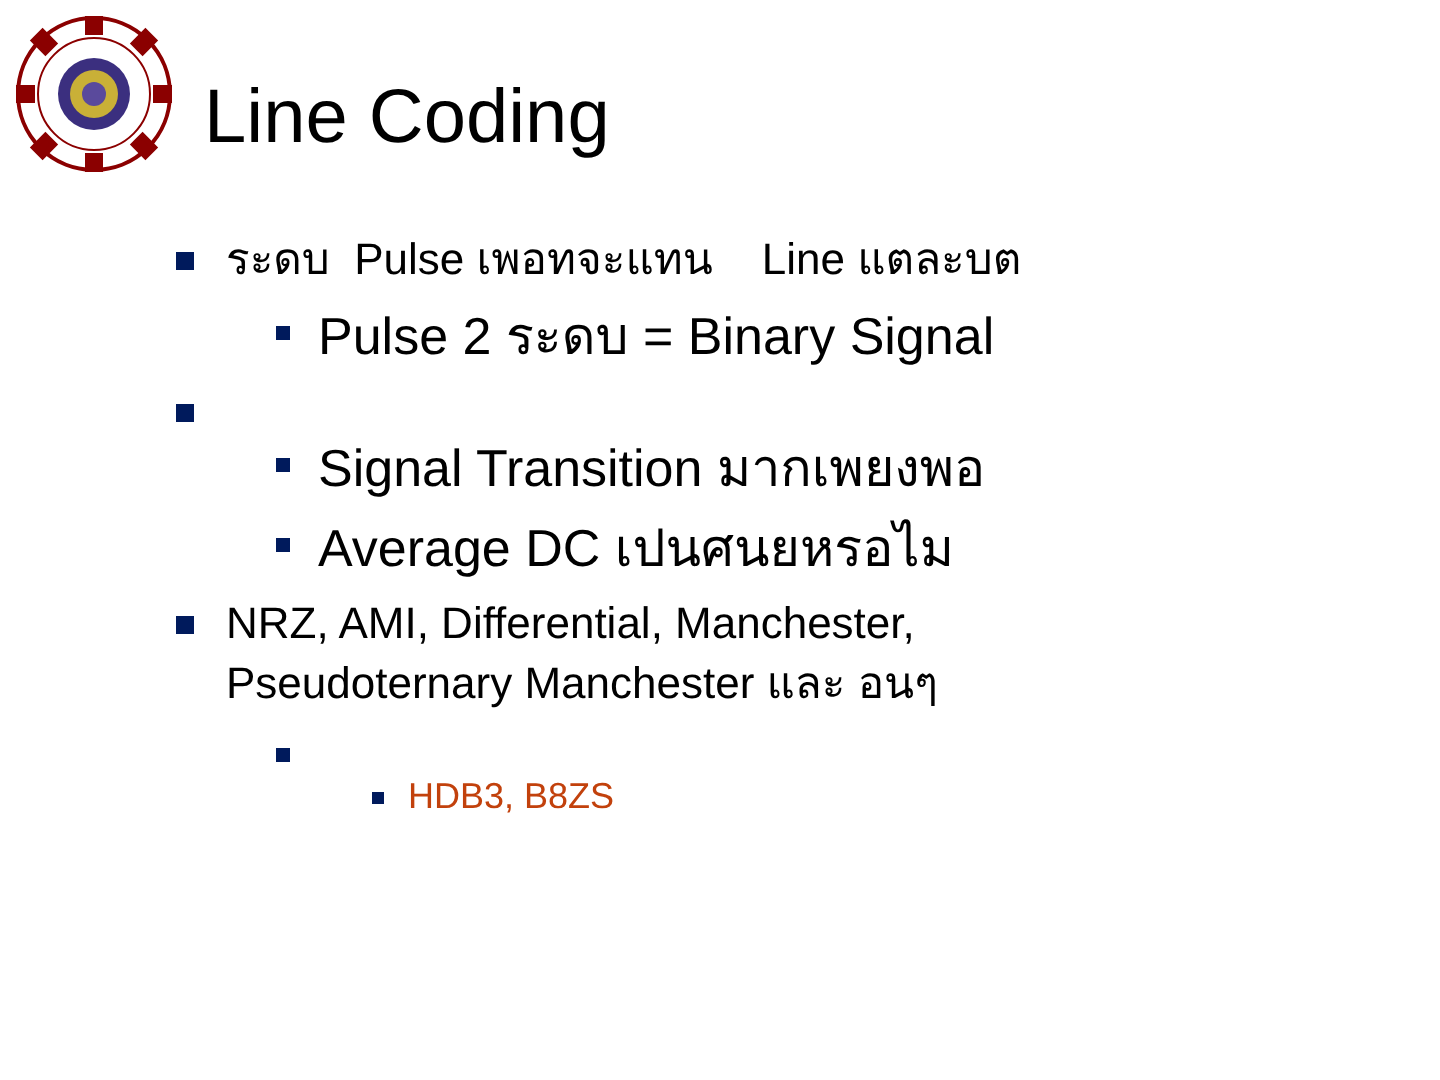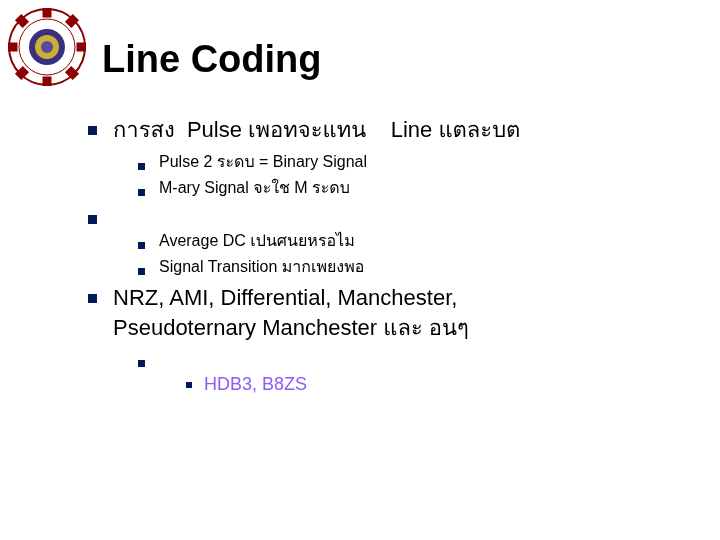--- a/index.html
+++ b/index.html
@@ -16,21 +16,21 @@
     top: 8px;
     left: 8px;
     width: 78px;
     height: 78px;
   }
   .title {
     position: absolute;
     top: 38px;
     left: 102px;
     font-size: 38px;
-    font-weight: bold;
+    font-weight: normal;
     color: #000;
     font-family: "Verdana", sans-serif;
   }
   .content {
     position: absolute;
     top: 115px;
     left: 88px;
     right: 30px;
   }
   .bullet-lvl1 {
@@ -47,39 +47,39 @@
     background: #001a5c;
     margin-top: 11px;
     margin-right: 16px;
     flex-shrink: 0;
   }
   .bullet-lvl2 {
     display: flex;
     align-items: flex-start;
     margin-left: 50px;
     margin-bottom: 5px;
-    font-size: 16px;
+    font-size: 26px;
     color: #000;
     line-height: 1.35;
   }
   .bullet-lvl2 .sq {
     width: 7px;
     height: 7px;
     background: #001a5c;
     margin-top: 12px;
     margin-right: 14px;
     flex-shrink: 0;
   }
   .bullet-lvl3 {
     display: flex;
     align-items: flex-start;
     margin-left: 98px;
     margin-bottom: 5px;
     font-size: 18px;
-    color: #8b5cf6;
+    color: #c2410c;
     line-height: 1.35;
   }
   .bullet-lvl3 .sq {
     width: 6px;
     height: 6px;
     background: #001a5c;
     margin-top: 10px;
     margin-right: 12px;
     flex-shrink: 0;
   }
@@ -108,46 +108,42 @@
   </svg>
 </div>
 
 <div class="title">Line Coding</div>
 
 <div class="content">
 
   <div class="bullet-lvl1">
     <span class="sq"></span>
     <span>
-      <span>การสง </span>&nbsp;<span class="bold">Pulse เพอทจะแทน</span><span style="white-space:pre">    </span><span class="bold">Line แตละบต</span>
+      <span>ระดบ </span>&nbsp;<span class="bold">Pulse เพอทจะแทน</span><span style="white-space:pre">    </span><span class="bold">Line แตละบต</span>
     </span>
   </div>
 
   <div class="bullet-lvl2">
     <span class="sq"></span>
     <span>Pulse 2 ระดบ  = Binary Signal</span>
   </div>
 
-  <div class="bullet-lvl2">
-    <span class="sq"></span>
-    <span>M-ary Signal จะใช  M ระดบ</span>
-  </div>
 
   <div class="bullet-lvl1">
     <span class="sq"></span>
   </div>
 
   <div class="bullet-lvl2">
     <span class="sq"></span>
-    <span>Average DC เปนศนยหรอไม</span>
+    <span>Signal Transition มากเพยงพอ</span>
   </div>
 
   <div class="bullet-lvl2">
     <span class="sq"></span>
-    <span>Signal Transition มากเพยงพอ</span>
+    <span>Average DC เปนศนยหรอไม</span>
   </div>
 
   <div class="bullet-lvl1">
     <span class="sq"></span>
     <span class="bold">
       <span>NRZ, AMI, Differential, Manchester,</span><br>
       <span>Pseudoternary Manchester และ อนๆ</span>
     </span>
   </div>
 

